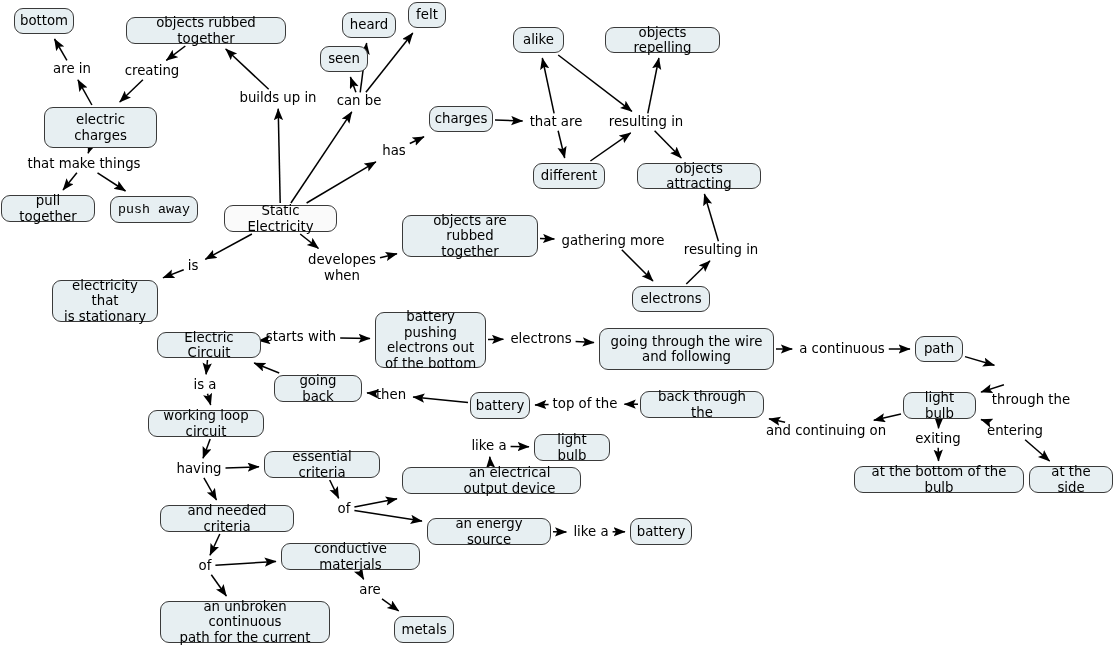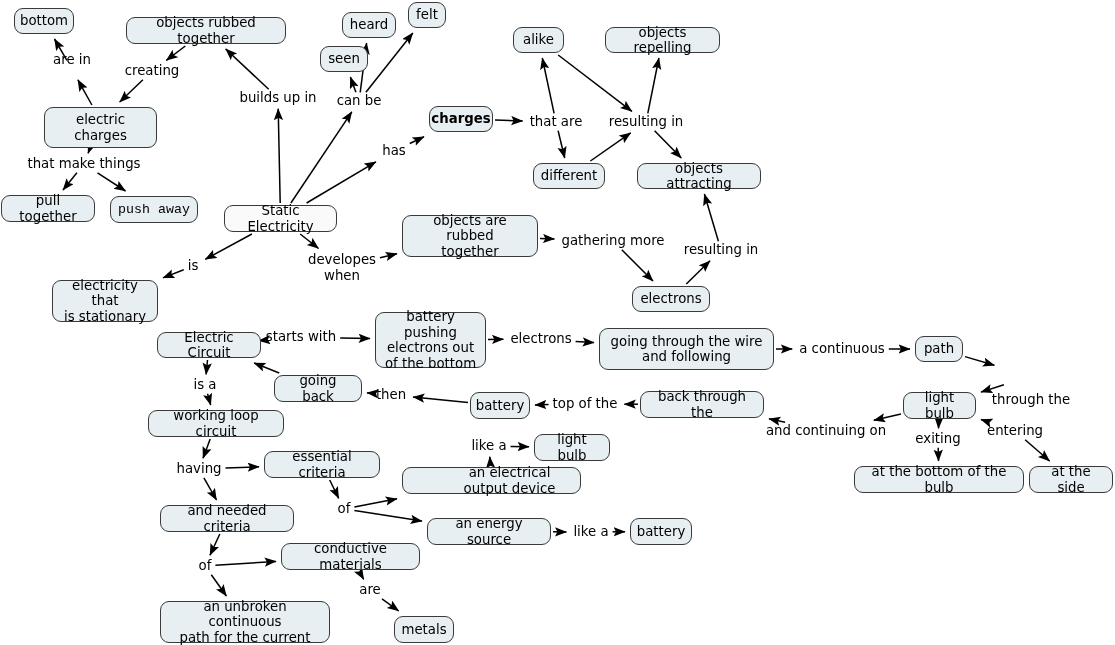--- a/index.html
+++ b/index.html
@@ -138,21 +138,21 @@
   </svg>
   <div id="nodes">
       <div class="node" style="left: 14px; top: 8px; width: 60px; height: 26px;">bottom</div>
       <div class="node" style="left: 126px; top: 17px; width: 160px; height: 27px;">objects rubbed together</div>
       <div class="node" style="left: 320px; top: 46px; width: 48px; height: 26px;">seen</div>
       <div class="node" style="left: 342px; top: 12px; width: 54px; height: 26px;">heard</div>
       <div class="node" style="left: 408px; top: 2px; width: 38px; height: 26px;">felt</div>
       <div class="node" style="left: 513px; top: 27px; width: 51px; height: 26px;">alike</div>
       <div class="node" style="left: 605px; top: 27px; width: 115px; height: 26px;">objects repelling</div>
       <div class="node" style="left: 44px; top: 107px; width: 113px; height: 41px;">electric charges</div>
-      <div class="node" style="left: 429px; top: 106px; width: 64px; height: 26px; font-weight: bold;">charges</div>
+      <div class="node" style="left: 429px; top: 106px; width: 64px; height: 26px;">charges</div>
       <div class="node" style="left: 533px; top: 163px; width: 72px; height: 26px;">different</div>
       <div class="node" style="left: 637px; top: 163px; width: 124px; height: 26px;">objects attracting</div>
       <div class="node" style="left: 1px; top: 195px; width: 94px; height: 27px;">pull together</div>
       <div class="node" style="left: 110px; top: 196px; width: 88px; height: 27px; font-family: Liberation Mono, monospace;">push away</div>
       <div class="node root" style="left: 224px; top: 205px; width: 113px; height: 27px;">Static Electricity</div>
       <div class="node" style="left: 402px; top: 215px; width: 136px; height: 42px;">objects are rubbed
 together</div>
       <div class="node" style="left: 52px; top: 280px; width: 106px; height: 42px;">electricity that
 is stationary</div>
       <div class="node" style="left: 632px; top: 286px; width: 78px; height: 26px;">electrons</div>
@@ -160,36 +160,36 @@
 electrons out
 of the bottom</div>
       <div class="node" style="left: 599px; top: 328px; width: 175px; height: 42px;">going through the wire
 and following</div>
       <div class="node" style="left: 915px; top: 336px; width: 48px; height: 26px;">path</div>
       <div class="node" style="left: 157px; top: 332px; width: 104px; height: 26px;">Electric Circuit</div>
       <div class="node" style="left: 274px; top: 375px; width: 88px; height: 27px;">going back</div>
       <div class="node" style="left: 470px; top: 392px; width: 60px; height: 27px;">battery</div>
       <div class="node" style="left: 640px; top: 391px; width: 124px; height: 27px;">back through the</div>
       <div class="node" style="left: 903px; top: 392px; width: 73px; height: 27px;">light bulb</div>
-      <div class="node" style="left: 148px; top: 410px; width: 136px; height: 27px;">working loop circuit</div>
+      <div class="node" style="left: 148px; top: 410px; width: 116px; height: 27px;">working loop circuit</div>
       <div class="node" style="left: 534px; top: 434px; width: 76px; height: 27px;">light bulb</div>
       <div class="node" style="left: 264px; top: 451px; width: 116px; height: 27px;">essential criteria</div>
       <div class="node" style="left: 402px; top: 467px; width: 179px; height: 27px; padding-left: 43px;">an electrical output device</div>
       <div class="node" style="left: 854px; top: 466px; width: 170px; height: 27px;">at the bottom of the bulb</div>
       <div class="node" style="left: 1029px; top: 466px; width: 84px; height: 27px;">at the side</div>
       <div class="node" style="left: 160px; top: 505px; width: 134px; height: 27px;">and needed criteria</div>
       <div class="node" style="left: 427px; top: 518px; width: 124px; height: 27px;">an energy source</div>
       <div class="node" style="left: 630px; top: 518px; width: 62px; height: 27px;">battery</div>
       <div class="node" style="left: 281px; top: 543px; width: 139px; height: 27px;">conductive materials</div>
       <div class="node" style="left: 160px; top: 601px; width: 170px; height: 42px;">an unbroken continuous
 path for the current</div>
       <div class="node" style="left: 394px; top: 616px; width: 60px; height: 27px;">metals</div>
     </div>
   <div id="labels">
-      <div class="link-label" style="left: 72px; top: 60px; text-align: center;">are in</div>
+      <div class="link-label" style="left: 72px; top: 69px; text-align: center;">are in</div>
       <div class="link-label" style="left: 152px; top: 71px;">creating</div>
       <div class="link-label" style="left: 278px; top: 98px;">builds up in</div>
       <div class="link-label" style="left: 359px; top: 101px;">can  be</div>
       <div class="link-label" style="left: 394px; top: 151px;">has</div>
       <div class="link-label" style="left: 556px; top: 122px;">that are</div>
       <div class="link-label" style="left: 646px; top: 122px;">resulting in</div>
       <div class="link-label" style="left: 84px; top: 164px;">that make things</div>
       <div class="link-label" style="left: 193px; top: 266px;">is</div>
       <div class="link-label" style="left: 342px; top: 267px;">developes
 when</div>

